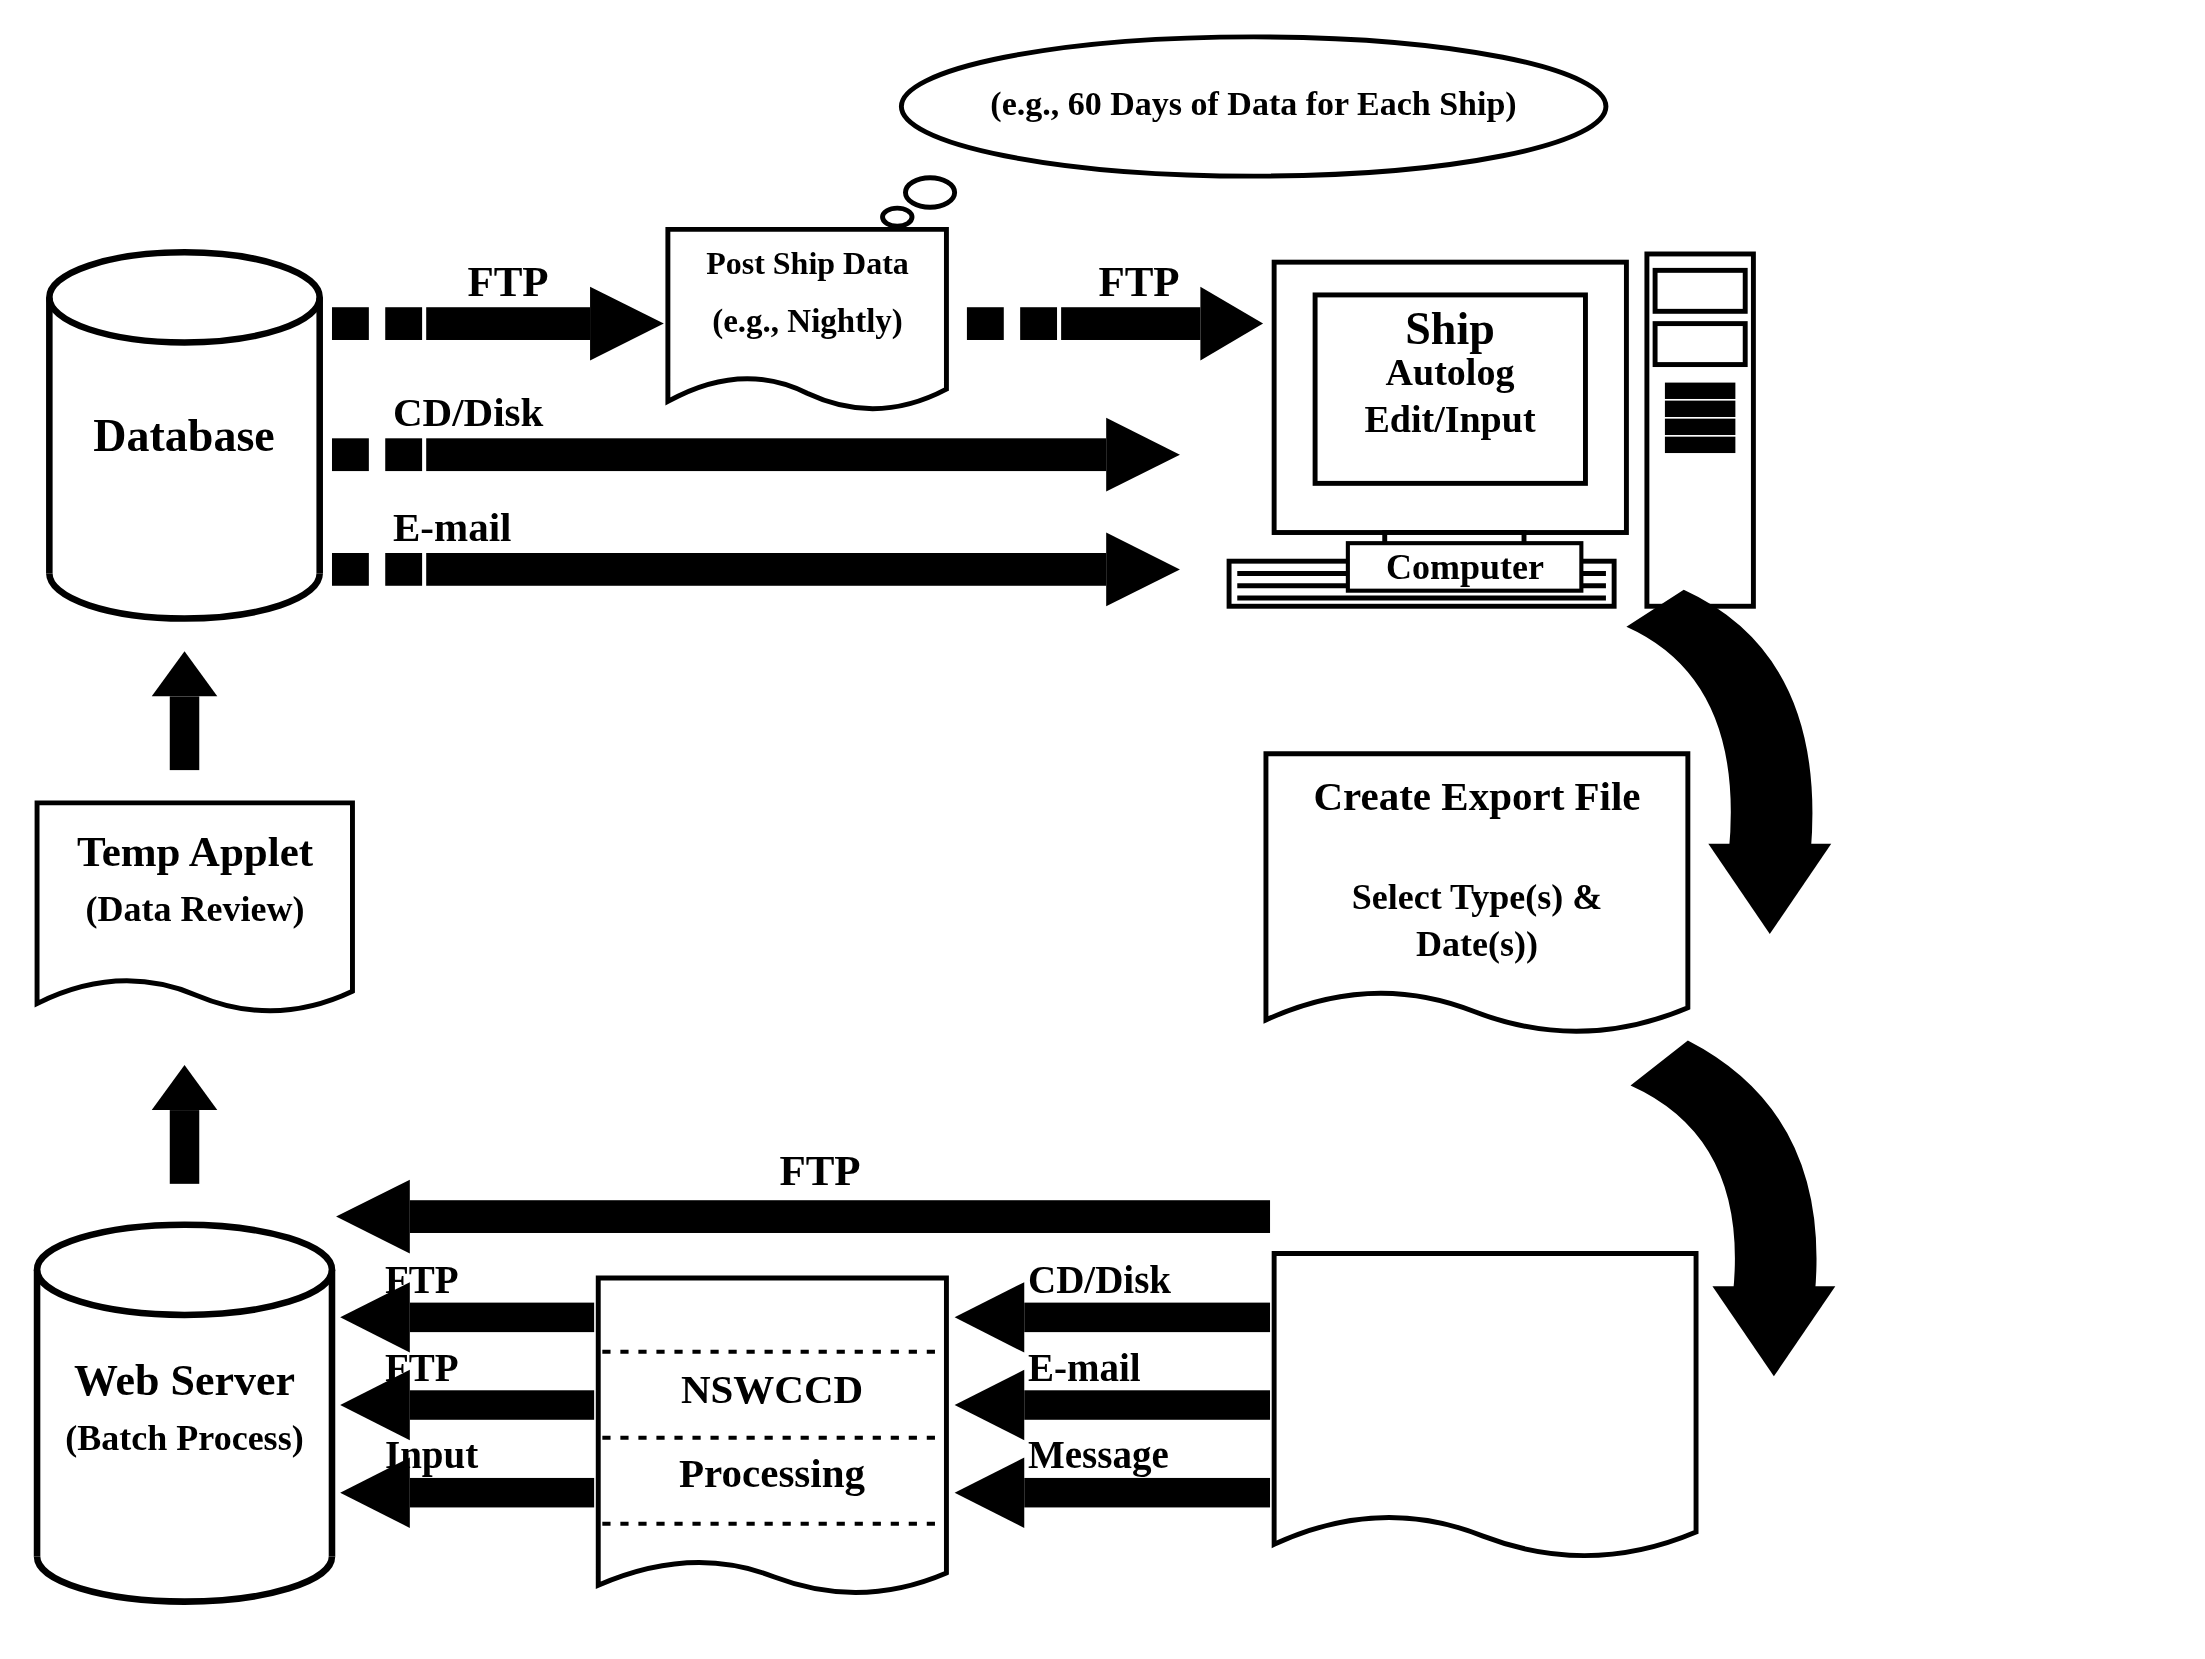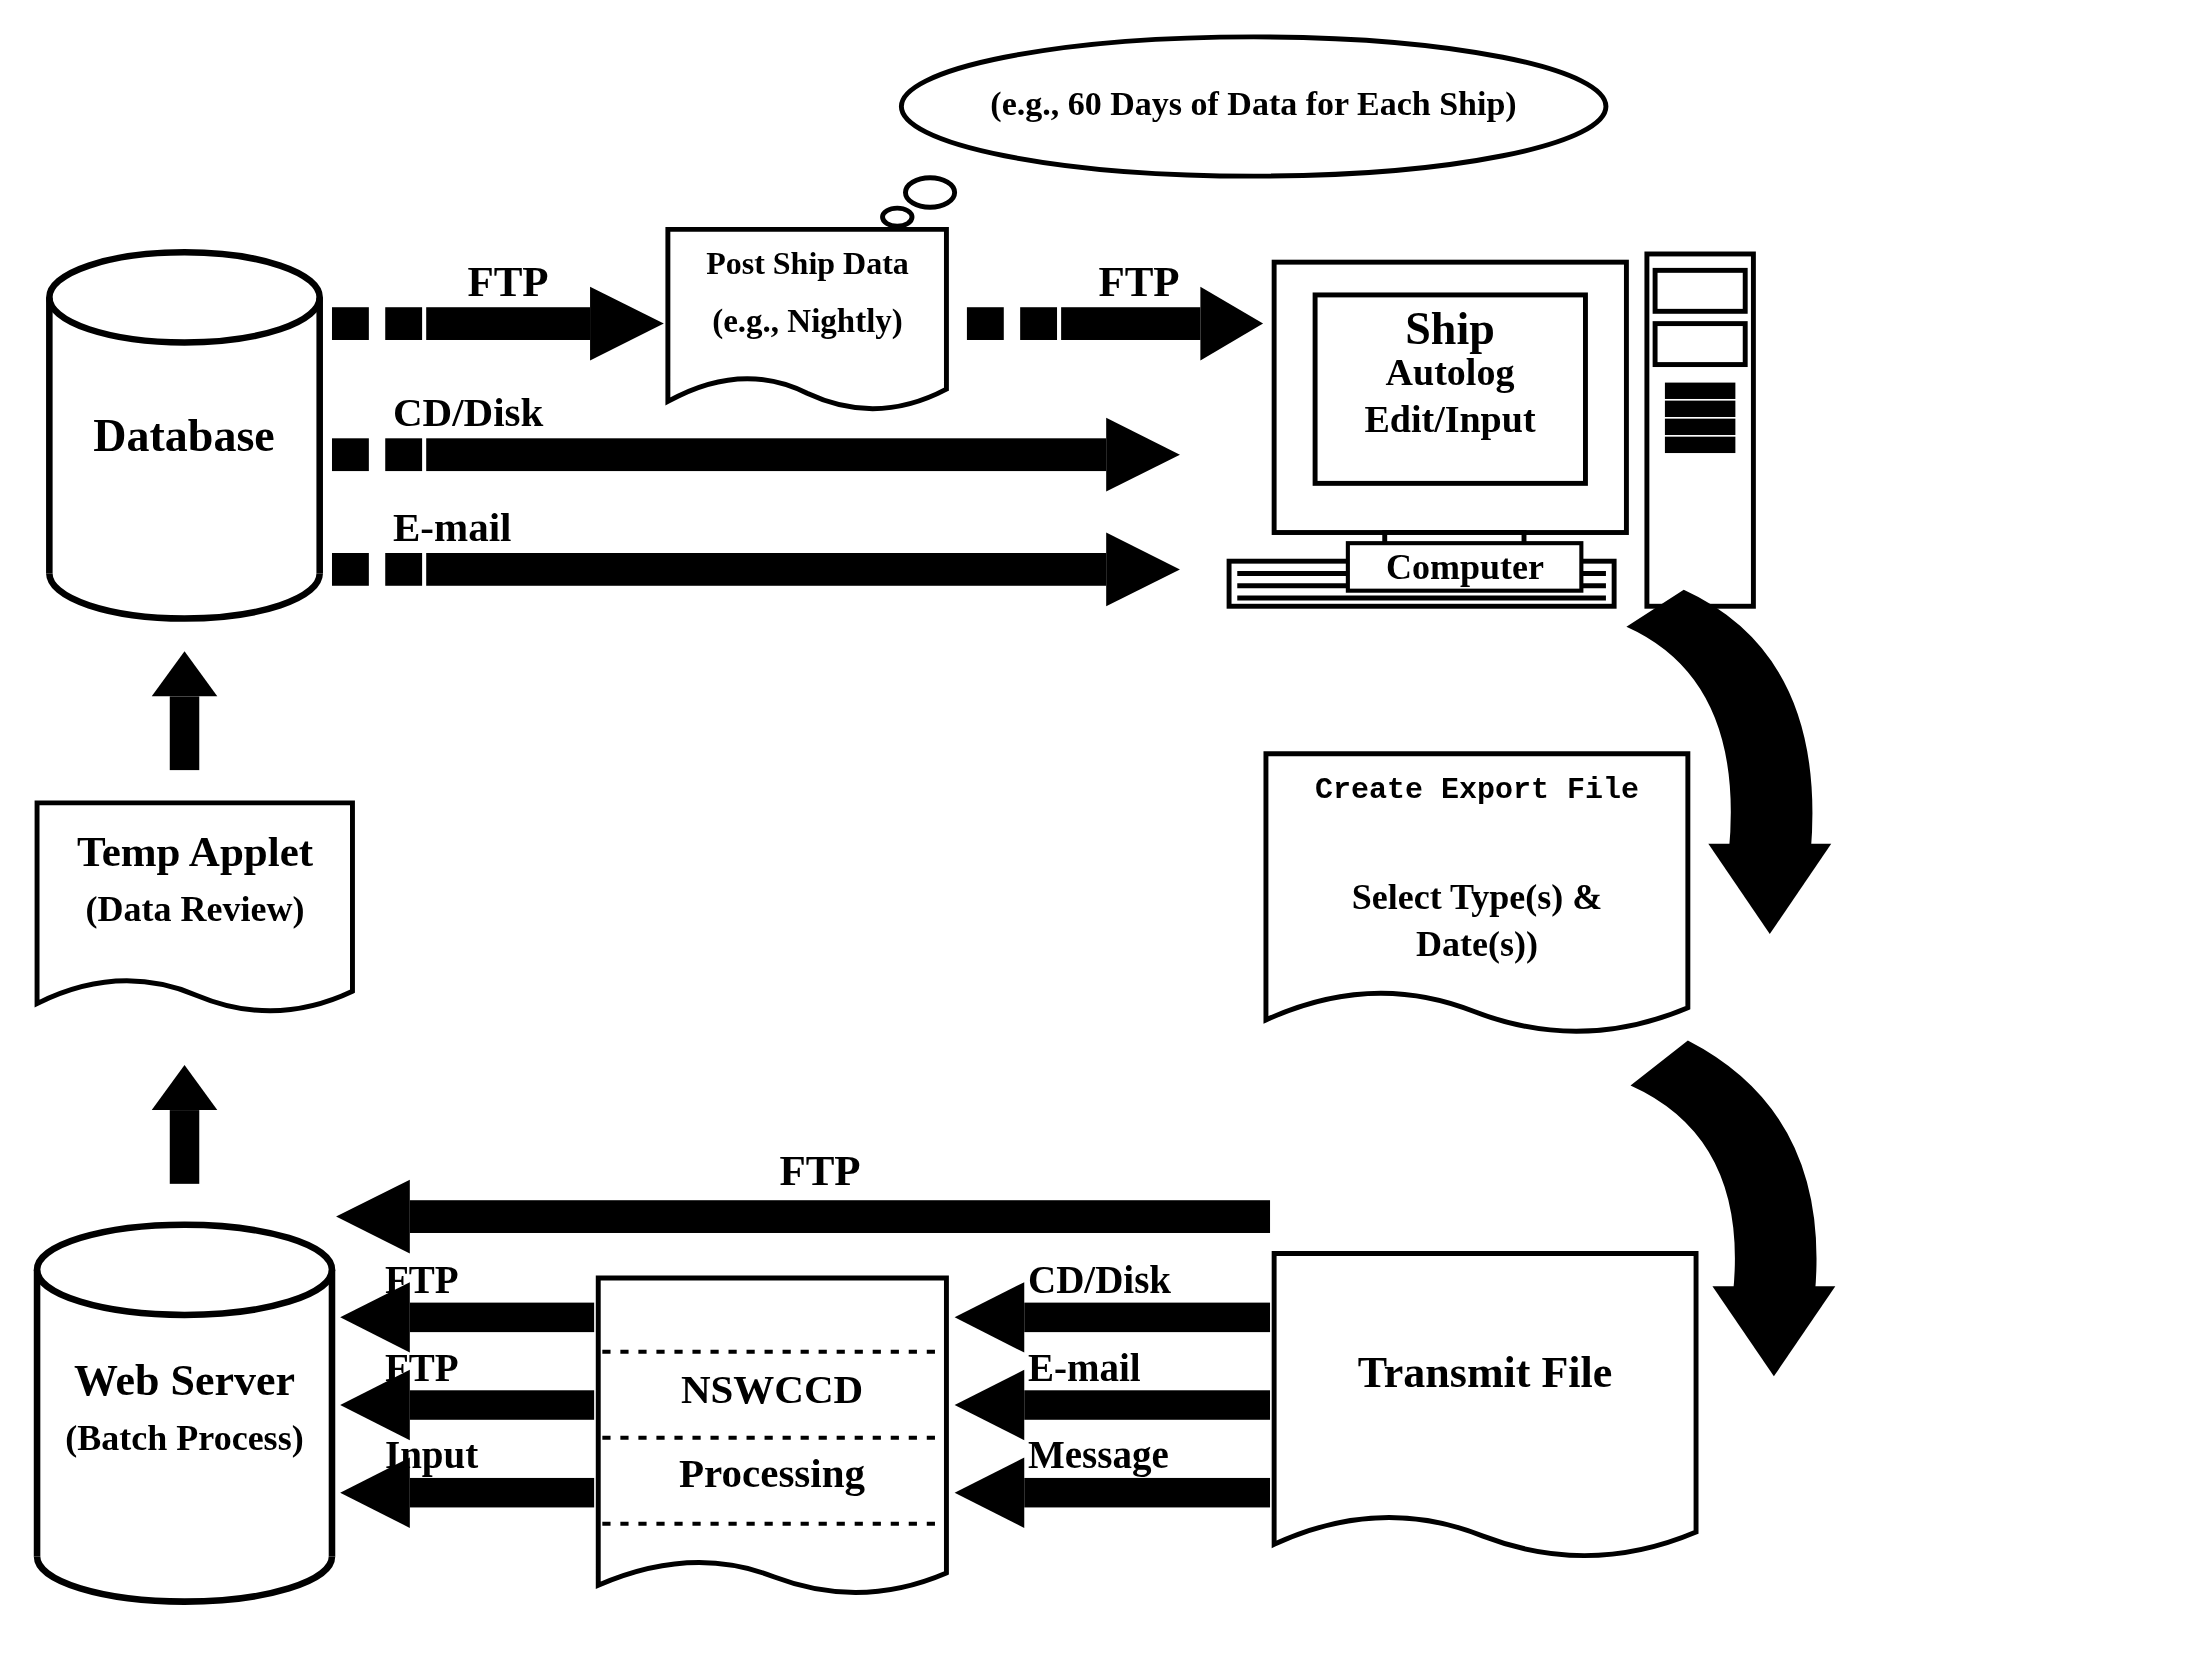--- a/index.html
+++ b/index.html
@@ -225,25 +225,24 @@
 <div class="txt" style="left:668px; top:246px; width:279px; font-size:32px;">Post Ship Data</div>
 <div class="txt" style="left:668px; top:303px; width:279px; font-size:33px;">(e.g., Nightly)</div>
 
 <div class="txt" style="left:901px; top:85px; width:705px; font-size:34px;">(e.g., 60 Days of Data for Each Ship)</div>
 
 <div class="txt" style="left:1315px; top:303px; width:270px; font-size:46px;">Ship</div>
 <div class="txt" style="left:1315px; top:351px; width:270px; font-size:38px;">Autolog</div>
 <div class="txt" style="left:1315px; top:398px; width:270px; font-size:38px;">Edit/Input</div>
 <div class="txt" style="left:1348px; top:547px; width:234px; font-size:36px;">Computer</div>
 
-<div class="txt" style="left:1266px; top:774px; width:422px; font-size:30px;font-family:Liberation Mono, monospace;">Create Export  File</div>
+<div class="txt" style="left:1266px; top:774px; width:422px; font-size:41px;">Create Export  File</div>
 <div class="txt" style="left:1266px; top:877px; width:422px; font-size:36px;">Select Type(s) &amp;</div>
 <div class="txt" style="left:1266px; top:924px; width:422px; font-size:36px;">Date(s))</div>
 
-<div class="txt" style="left:1274px; top:1348px; width:422px; font-size:44px;">Transmit File</div>
 
 <div class="txt" style="left:598px; top:1367px; width:348px; font-size:41px;">NSWCCD</div>
 <div class="txt" style="left:598px; top:1451px; width:348px; font-size:41px;">Processing</div>
 
 <div class="txt" style="left:37px; top:1356px; width:295px; font-size:44px;">Web Server</div>
 <div class="txt" style="left:37px; top:1418px; width:295px; font-size:36px;">(Batch Process)</div>
 
 <div class="txt" style="left:37px; top:828px; width:316px; font-size:43px;">Temp Applet</div>
 <div class="txt" style="left:37px; top:889px; width:316px; font-size:36px;">(Data Review)</div>
 

